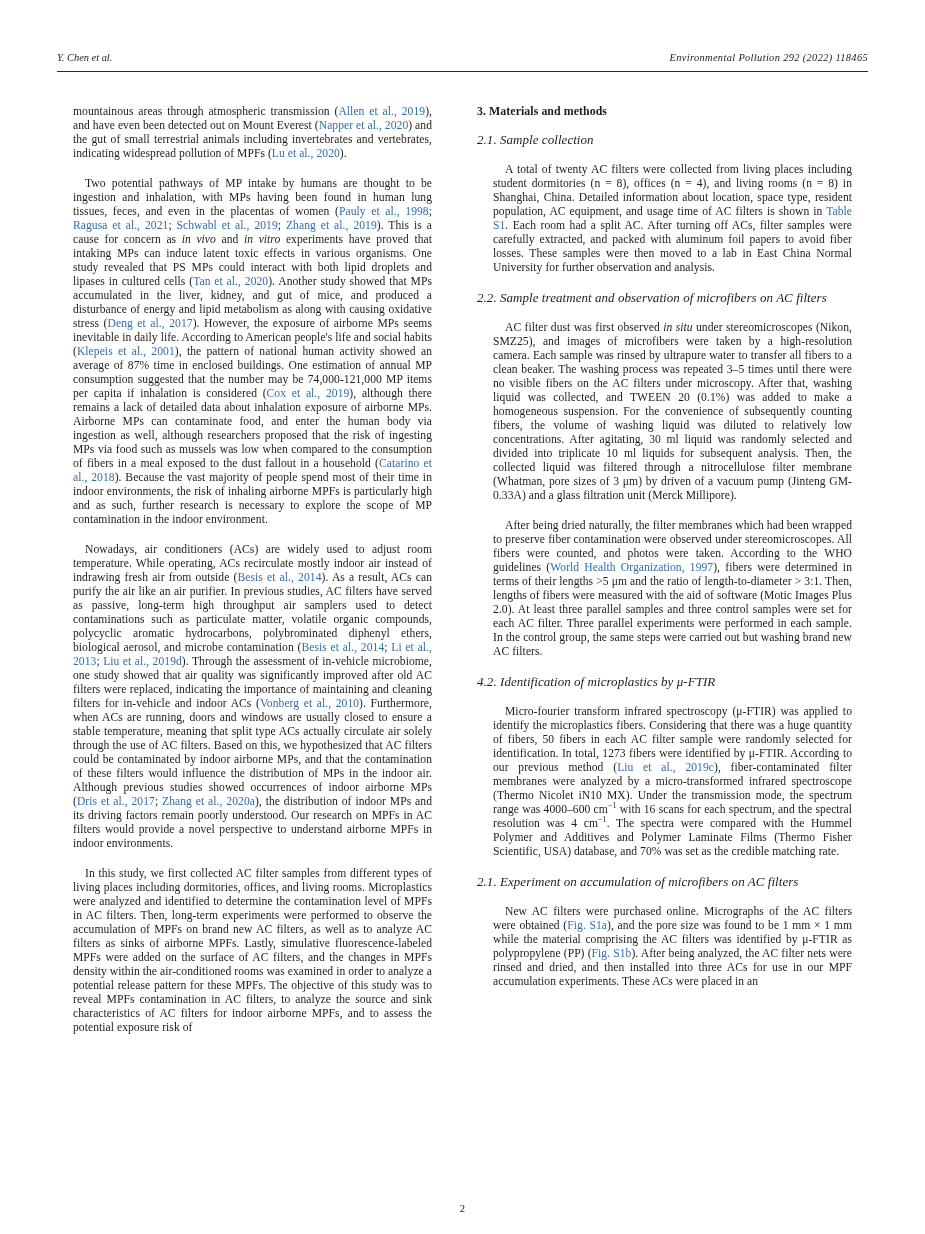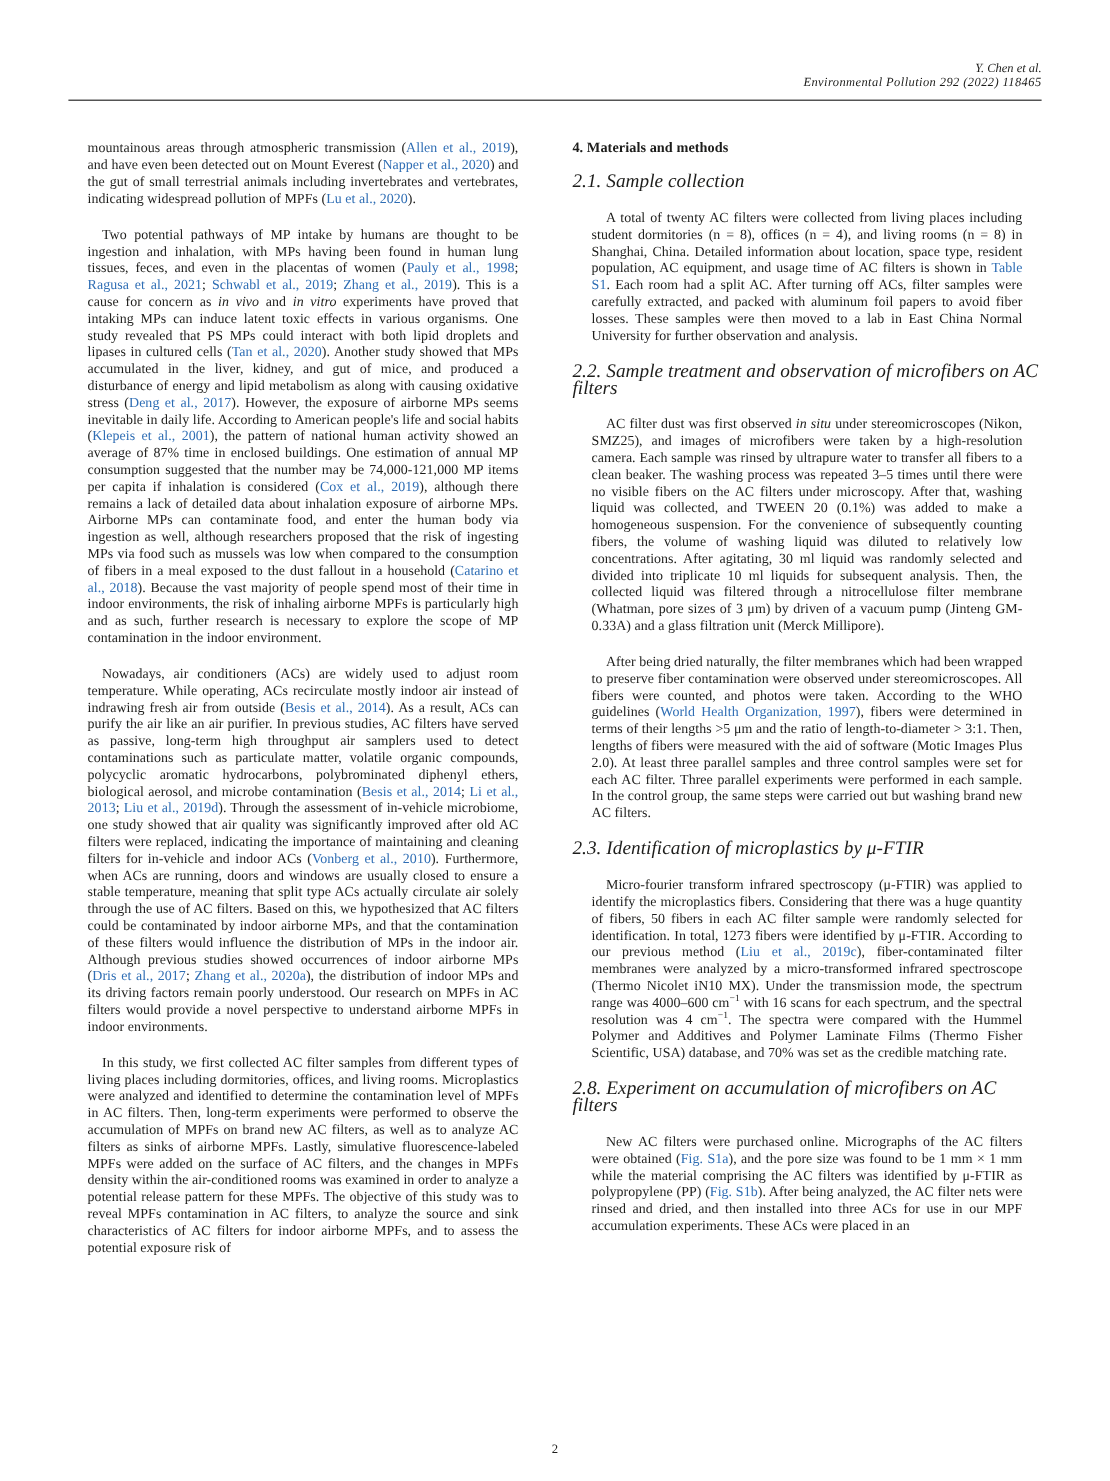--- a/index.html
+++ b/index.html
@@ -10,38 +10,38 @@
     box-sizing:border-box;
     padding:52px 57px 0 57px;
     background:#ffffff;
     font-family:"Liberation Serif", serif;
     color:var(--text,#1d1d1b);
     overflow:hidden;
   }
   .running-head{
     display:flex;justify-content:space-between;align-items:flex-end;
     font-style:italic;font-size:10.4px;line-height:12px;
-    padding-bottom:7px;border-bottom:1px solid #2a2a2a;flex-direction:column;
+    padding-bottom:7px;border-bottom:1px solid #2a2a2a;
   }
   .running-head .right{letter-spacing:0.35px;text-align:center;}
   .columns{display:flex;gap:29px;margin-top:17px;}
   .column{
     width:391px;
     font-size:11.6px;line-height:14px;
     text-align:justify;
     letter-spacing:0.05px;
   }
   .column p{margin:16px;}
   .column p.indent{text-indent:12px;}
   .column h2{
     font-size:11.9px;font-weight:bold;font-style:normal;
     margin:15px 0 15px 0;text-align:left;
   }
   .column h3{
-    font-size:16px;font-weight:normal;font-style:italic;
+    font-size:13px;font-weight:normal;font-style:italic;
     margin:15px 0 15px 0;text-align:left;
   }
   a.cite{color:var(--link,#2e6db4);text-decoration:none;cursor:pointer;}
   sup{font-size:8px;line-height:0;}
   .page-footer{
     position:absolute;left:0;bottom:20px;width:100%;
     text-align:center;font-size:10.6px;
   }
 </style>
 </head>
@@ -54,29 +54,29 @@
   </div>
 
   <div class="columns">
     <div class="column" id="col-left">
         <p>mountainous areas through atmospheric transmission (<a class="cite">Allen et al., 2019</a>), and have even been detected out on Mount Everest (<a class="cite">Napper et al., 2020</a>) and the gut of small terrestrial animals including invertebrates and vertebrates, indicating widespread pollution of MPFs (<a class="cite">Lu et al., 2020</a>).</p>
         <p class="indent">Two potential pathways of MP intake by humans are thought to be ingestion and inhalation, with MPs having been found in human lung tissues, feces, and even in the placentas of women (<a class="cite">Pauly et al., 1998</a>; <a class="cite">Ragusa et al., 2021</a>; <a class="cite">Schwabl et al., 2019</a>; <a class="cite">Zhang et al., 2019</a>). This is a cause for concern as <i>in vivo</i> and <i>in vitro</i> experiments have proved that intaking MPs can induce latent toxic effects in various organisms. One study revealed that PS MPs could interact with both lipid droplets and lipases in cultured cells (<a class="cite">Tan et al., 2020</a>). Another study showed that MPs accumulated in the liver, kidney, and gut of mice, and produced a disturbance of energy and lipid metabolism as along with causing oxidative stress (<a class="cite">Deng et al., 2017</a>). However, the exposure of airborne MPs seems inevitable in daily life. According to American people's life and social habits (<a class="cite">Klepeis et al., 2001</a>), the pattern of national human activity showed an average of 87% time in enclosed buildings. One estimation of annual MP consumption suggested that the number may be 74,000-121,000 MP items per capita if inhalation is considered (<a class="cite">Cox et al., 2019</a>), although there remains a lack of detailed data about inhalation exposure of airborne MPs. Airborne MPs can contaminate food, and enter the human body via ingestion as well, although researchers proposed that the risk of ingesting MPs via food such as mussels was low when compared to the consumption of fibers in a meal exposed to the dust fallout in a household (<a class="cite">Catarino et al., 2018</a>). Because the vast majority of people spend most of their time in indoor environments, the risk of inhaling airborne MPFs is particularly high and as such, further research is necessary to explore the scope of MP contamination in the indoor environment.</p>
         <p class="indent">Nowadays, air conditioners (ACs) are widely used to adjust room temperature. While operating, ACs recirculate mostly indoor air instead of indrawing fresh air from outside (<a class="cite">Besis et al., 2014</a>). As a result, ACs can purify the air like an air purifier. In previous studies, AC filters have served as passive, long-term high throughput air samplers used to detect contaminations such as particulate matter, volatile organic compounds, polycyclic aromatic hydrocarbons, polybrominated diphenyl ethers, biological aerosol, and microbe contamination (<a class="cite">Besis et al., 2014</a>; <a class="cite">Li et al., 2013</a>; <a class="cite">Liu et al., 2019d</a>). Through the assessment of in-vehicle microbiome, one study showed that air quality was significantly improved after old AC filters were replaced, indicating the importance of maintaining and cleaning filters for in-vehicle and indoor ACs (<a class="cite">Vonberg et al., 2010</a>). Furthermore, when ACs are running, doors and windows are usually closed to ensure a stable temperature, meaning that split type ACs actually circulate air solely through the use of AC filters. Based on this, we hypothesized that AC filters could be contaminated by indoor airborne MPs, and that the contamination of these filters would influence the distribution of MPs in the indoor air. Although previous studies showed occurrences of indoor airborne MPs (<a class="cite">Dris et al., 2017</a>; <a class="cite">Zhang et al., 2020a</a>), the distribution of indoor MPs and its driving factors remain poorly understood. Our research on MPFs in AC filters would provide a novel perspective to understand airborne MPFs in indoor environments.</p>
         <p class="indent">In this study, we first collected AC filter samples from different types of living places including dormitories, offices, and living rooms. Microplastics were analyzed and identified to determine the contamination level of MPFs in AC filters. Then, long-term experiments were performed to observe the accumulation of MPFs on brand new AC filters, as well as to analyze AC filters as sinks of airborne MPFs. Lastly, simulative fluorescence-labeled MPFs were added on the surface of AC filters, and the changes in MPFs density within the air-conditioned rooms was examined in order to analyze a potential release pattern for these MPFs. The objective of this study was to reveal MPFs contamination in AC filters, to analyze the source and sink characteristics of AC filters for indoor airborne MPFs, and to assess the potential exposure risk of</p>
       </div>
     <div class="column" id="col-right">
-        <h2>4. Materials and methods</h2>
+        <h2>3. Materials and methods</h2>
         <h3>2.1. Sample collection</h3>
         <p class="indent">A total of twenty AC filters were collected from living places including student dormitories (n = 8), offices (n = 4), and living rooms (n = 8) in Shanghai, China. Detailed information about location, space type, resident population, AC equipment, and usage time of AC filters is shown in <a class="cite">Table S1</a>. Each room had a split AC. After turning off ACs, filter samples were carefully extracted, and packed with aluminum foil papers to avoid fiber losses. These samples were then moved to a lab in East China Normal University for further observation and analysis.</p>
         <h3>2.2. Sample treatment and observation of microfibers on AC filters</h3>
         <p class="indent">AC filter dust was first observed <i>in situ</i> under stereomicroscopes (Nikon, SMZ25), and images of microfibers were taken by a high-resolution camera. Each sample was rinsed by ultrapure water to transfer all fibers to a clean beaker. The washing process was repeated 3–5 times until there were no visible fibers on the AC filters under microscopy. After that, washing liquid was collected, and TWEEN 20 (0.1%) was added to make a homogeneous suspension. For the convenience of subsequently counting fibers, the volume of washing liquid was diluted to relatively low concentrations. After agitating, 30 ml liquid was randomly selected and divided into triplicate 10 ml liquids for subsequent analysis. Then, the collected liquid was filtered through a nitrocellulose filter membrane (Whatman, pore sizes of 3 μm) by driven of a vacuum pump (Jinteng GM-0.33A) and a glass filtration unit (Merck Millipore).</p>
         <p class="indent">After being dried naturally, the filter membranes which had been wrapped to preserve fiber contamination were observed under stereomicroscopes. All fibers were counted, and photos were taken. According to the WHO guidelines (<a class="cite">World Health Organization, 1997</a>), fibers were determined in terms of their lengths &gt;5 μm and the ratio of length-to-diameter &gt; 3:1. Then, lengths of fibers were measured with the aid of software (Motic Images Plus 2.0). At least three parallel samples and three control samples were set for each AC filter. Three parallel experiments were performed in each sample. In the control group, the same steps were carried out but washing brand new AC filters.</p>
-        <h3>2.3. Identification of microplastics by μ-FTIR</h3>
+        <h3>4.2. Identification of microplastics by μ-FTIR</h3>
         <p class="indent">Micro-fourier transform infrared spectroscopy (μ-FTIR) was applied to identify the microplastics fibers. Considering that there was a huge quantity of fibers, 50 fibers in each AC filter sample were randomly selected for identification. In total, 1273 fibers were identified by μ-FTIR. According to our previous method (<a class="cite">Liu et al., 2019c</a>), fiber-contaminated filter membranes were analyzed by a micro-transformed infrared spectroscope (Thermo Nicolet iN10 MX). Under the transmission mode, the spectrum range was 4000–600 cm<sup>−1</sup> with 16 scans for each spectrum, and the spectral resolution was 4 cm<sup>−1</sup>. The spectra were compared with the Hummel Polymer and Additives and Polymer Laminate Films (Thermo Fisher Scientific, USA) database, and 70% was set as the credible matching rate.</p>
-        <h3>2.8. Experiment on accumulation of microfibers on AC filters</h3>
+        <h3>2.1. Experiment on accumulation of microfibers on AC filters</h3>
         <p class="indent">New AC filters were purchased online. Micrographs of the AC filters were obtained (<a class="cite">Fig. S1a</a>), and the pore size was found to be 1 mm × 1 mm while the material comprising the AC filters was identified by μ-FTIR as polypropylene (PP) (<a class="cite">Fig. S1b</a>). After being analyzed, the AC filter nets were rinsed and dried, and then installed into three ACs for use in our MPF accumulation experiments. These ACs were placed in an</p>
       </div>
   </div>
 
   <div class="page-footer">
     <span>2</span>
   </div>
 </div>
 
 </body></html>

